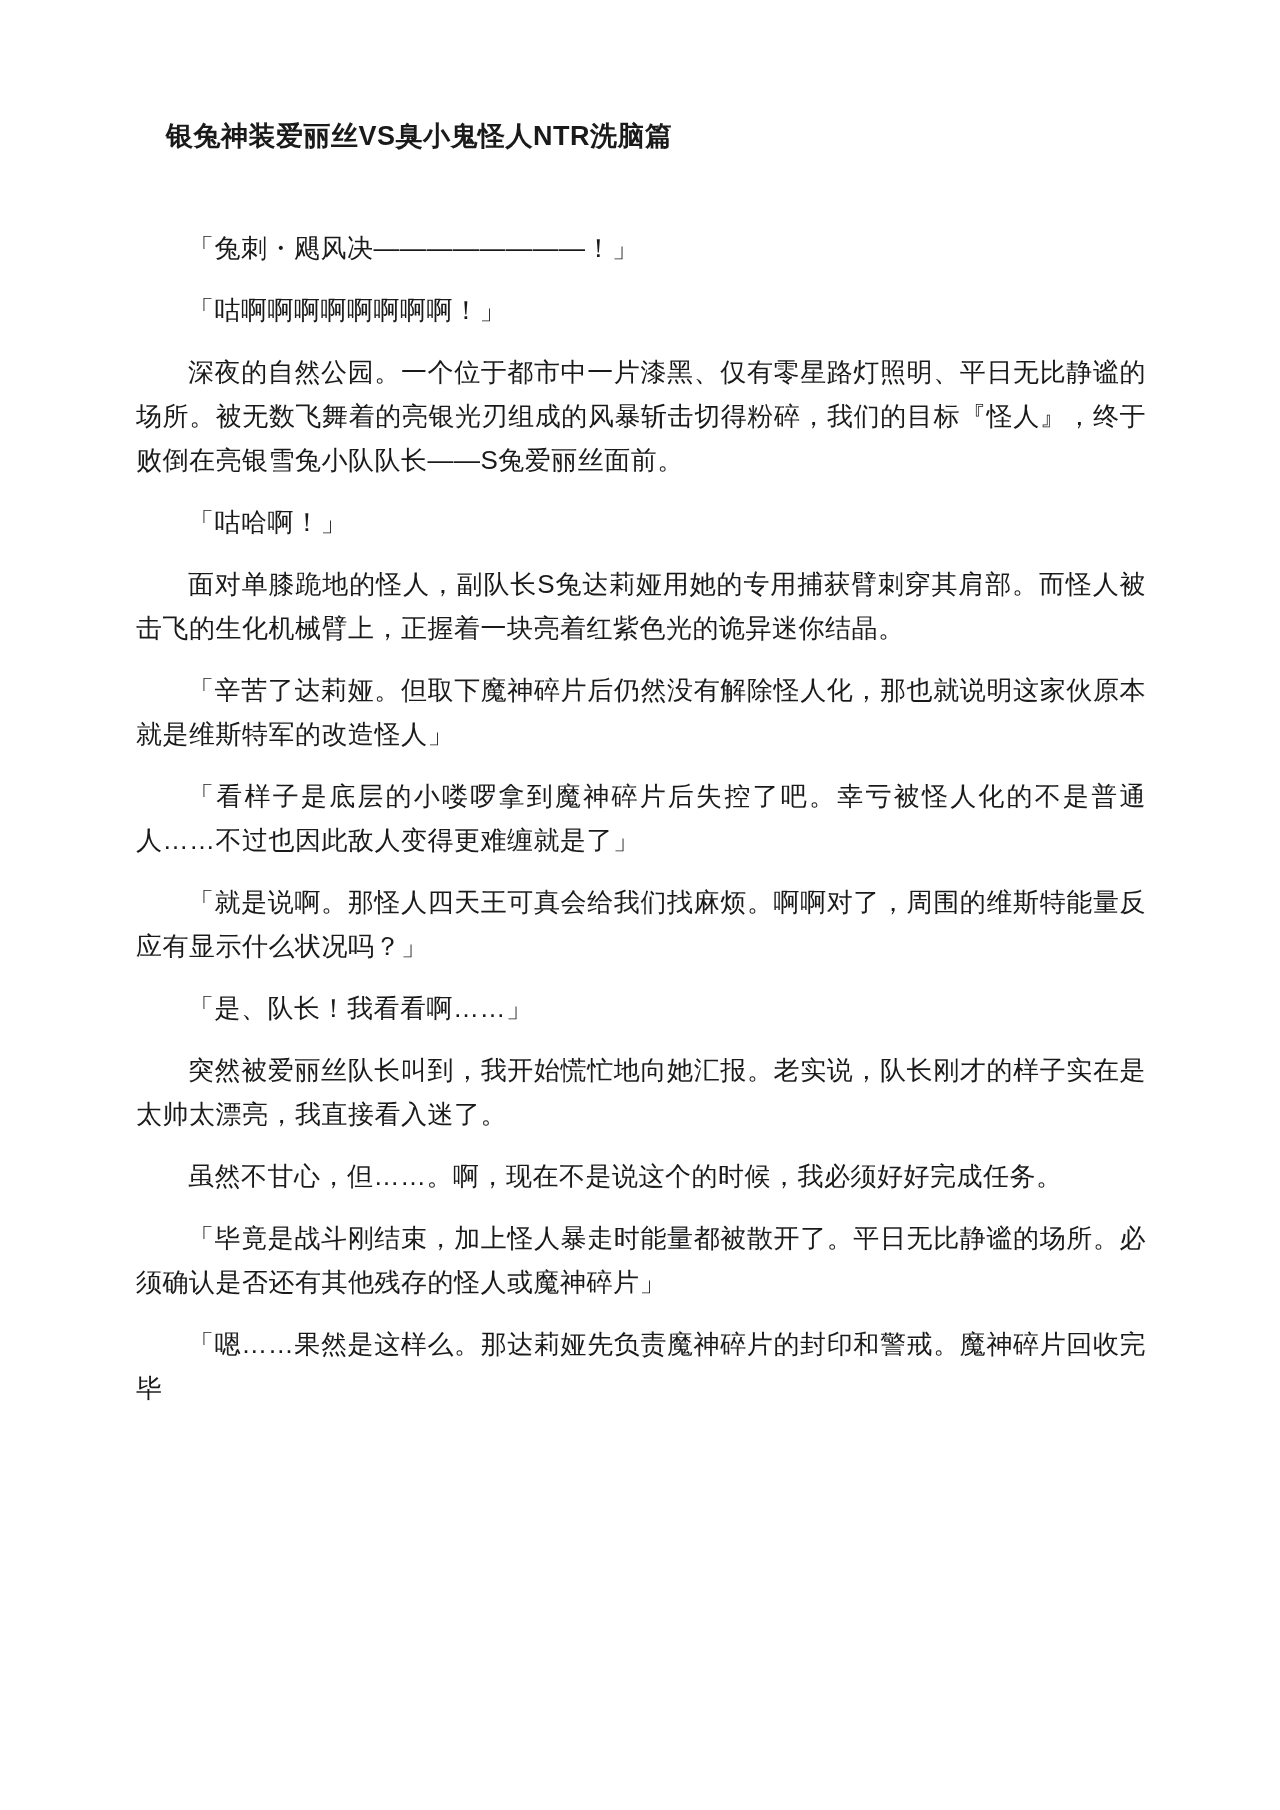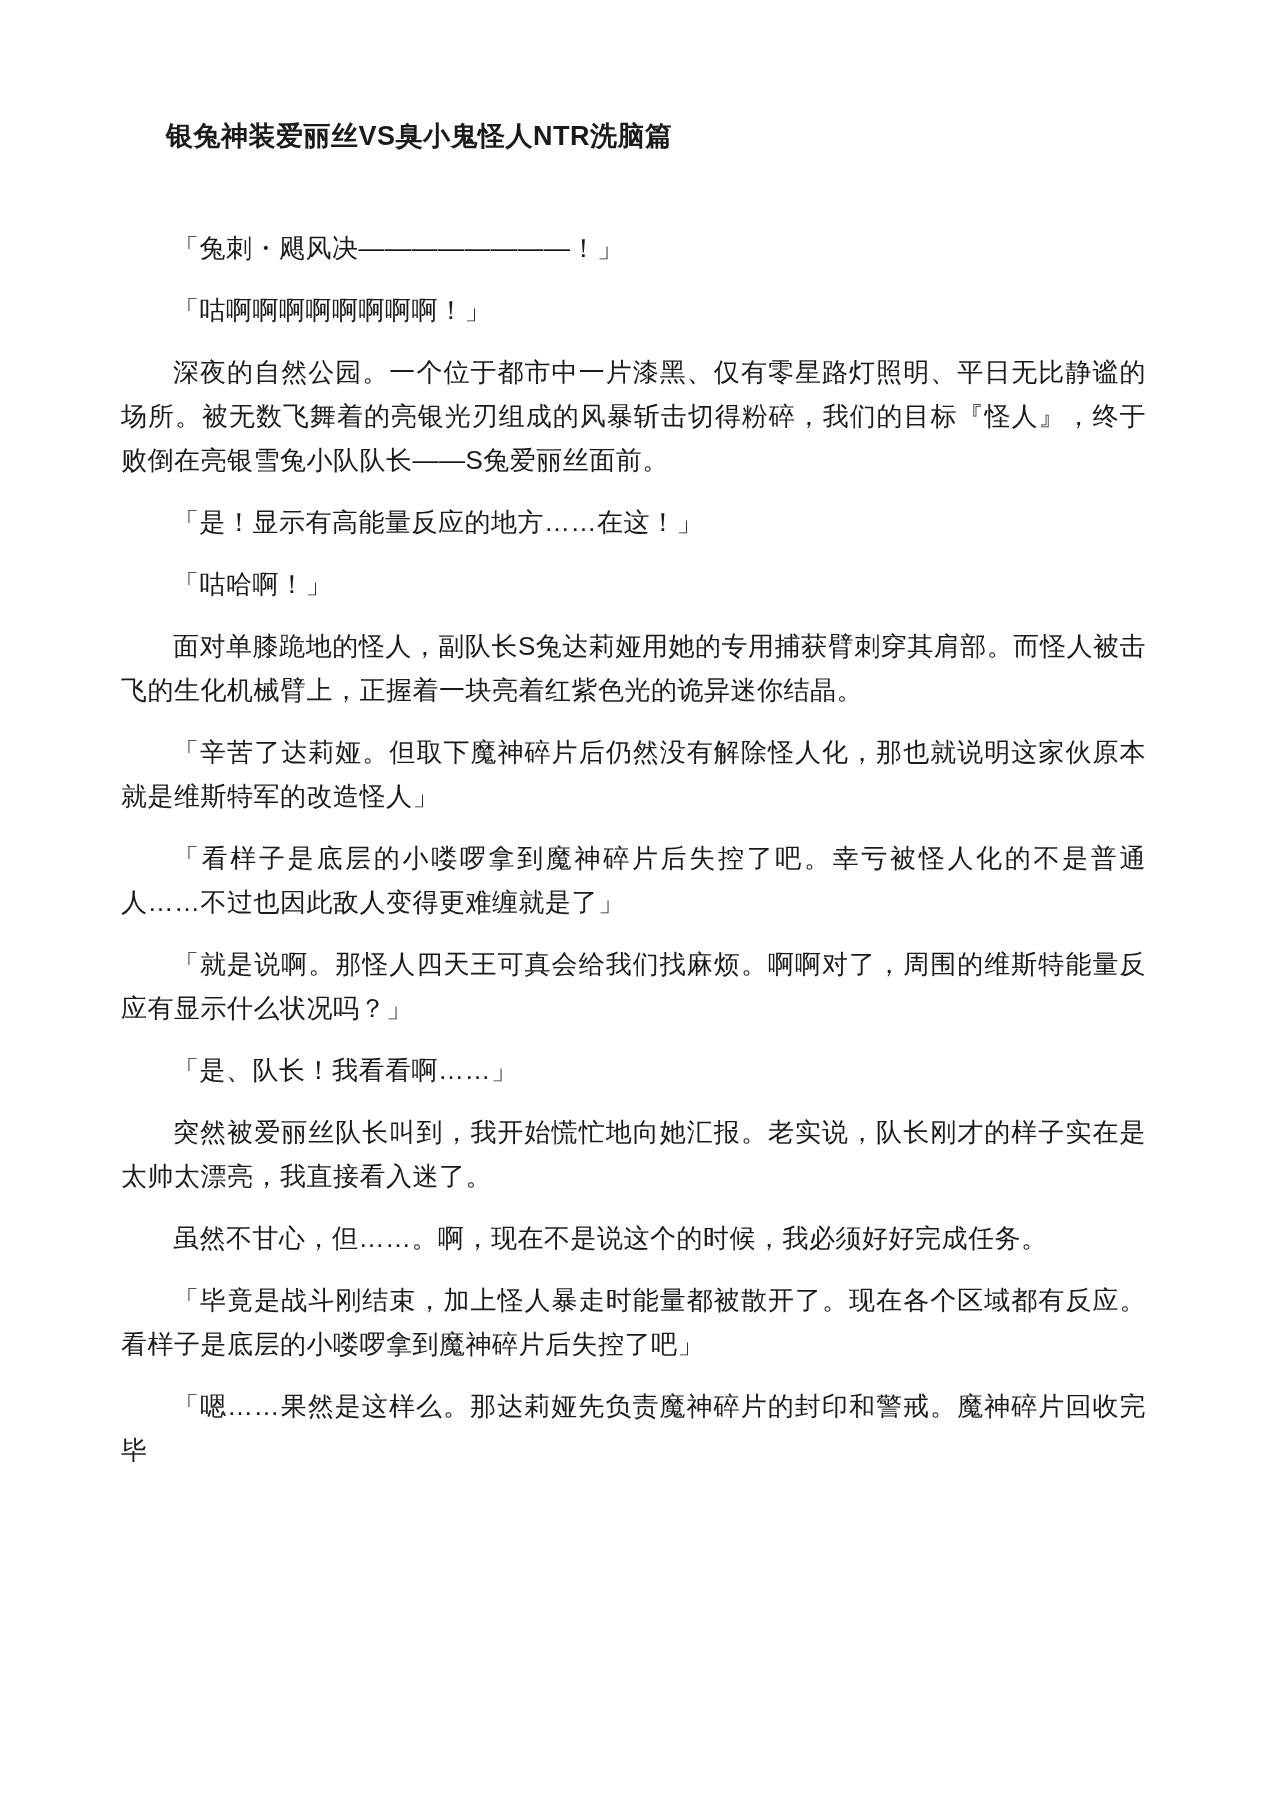--- a/index.html
+++ b/index.html
@@ -26,45 +26,44 @@
     font-size: 27px;
     font-weight: 700;
     line-height: 36px;
     margin: 0 0 72px 0;
     padding-left: 46px;   
     letter-spacing: 0.5px;
   }
   .doc-body p.para {
     font-size: 26px;
     line-height: 44px;
-    margin: 0 0 18px 1px;
+    margin: 0 0 18px 16px;
     text-indent: 2em;     
     text-align: justify;
     letter-spacing: 0.5px;
     word-break: break-all;
   }
   .doc-body p.para:last-child {
     margin-bottom: 0;
   }
 </style>
 </head>
 <body>
 
 <div class="page">
   <h1 class="doc-title">银兔神装爱丽丝VS臭小鬼怪人NTR洗脑篇</h1>
 
   <div class="doc-body" id="doc-body">
       <p class="para">「兔刺・飓风决————————！」</p>
       <p class="para">「咕啊啊啊啊啊啊啊啊！」</p>
       <p class="para">深夜的自然公园。一个位于都市中一片漆黑、仅有零星路灯照明、平日无比静谧的场所。被无数飞舞着的亮银光刃组成的风暴斩击切得粉碎，我们的目标『怪人』，终于败倒在亮银雪兔小队队长——S兔爱丽丝面前。</p>
-      <p class="para">「是！显示有高能量反应的地方……在这！」</p>
       <p class="para">「咕哈啊！」</p>
       <p class="para">面对单膝跪地的怪人，副队长S兔达莉娅用她的专用捕获臂刺穿其肩部。而怪人被击飞的生化机械臂上，正握着一块亮着红紫色光的诡异迷你结晶。</p>
       <p class="para">「辛苦了达莉娅。但取下魔神碎片后仍然没有解除怪人化，那也就说明这家伙原本就是维斯特军的改造怪人」</p>
       <p class="para">「看样子是底层的小喽啰拿到魔神碎片后失控了吧。幸亏被怪人化的不是普通人……不过也因此敌人变得更难缠就是了」</p>
       <p class="para">「就是说啊。那怪人四天王可真会给我们找麻烦。啊啊对了，周围的维斯特能量反应有显示什么状况吗？」</p>
       <p class="para">「是、队长！我看看啊……」</p>
       <p class="para">突然被爱丽丝队长叫到，我开始慌忙地向她汇报。老实说，队长刚才的样子实在是太帅太漂亮，我直接看入迷了。</p>
       <p class="para">虽然不甘心，但……。啊，现在不是说这个的时候，我必须好好完成任务。</p>
-      <p class="para">「毕竟是战斗刚结束，加上怪人暴走时能量都被散开了。现在各个区域都有反应。看样子是底层的小喽啰拿到魔神碎片后失控了吧」</p>
+      <p class="para">「毕竟是战斗刚结束，加上怪人暴走时能量都被散开了。平日无比静谧的场所。必须确认是否还有其他残存的怪人或魔神碎片」</p>
       <p class="para">「嗯……果然是这样么。那达莉娅先负责魔神碎片的封印和警戒。魔神碎片回收完毕</p>
     </div>
 </div>
 
 </body></html>

